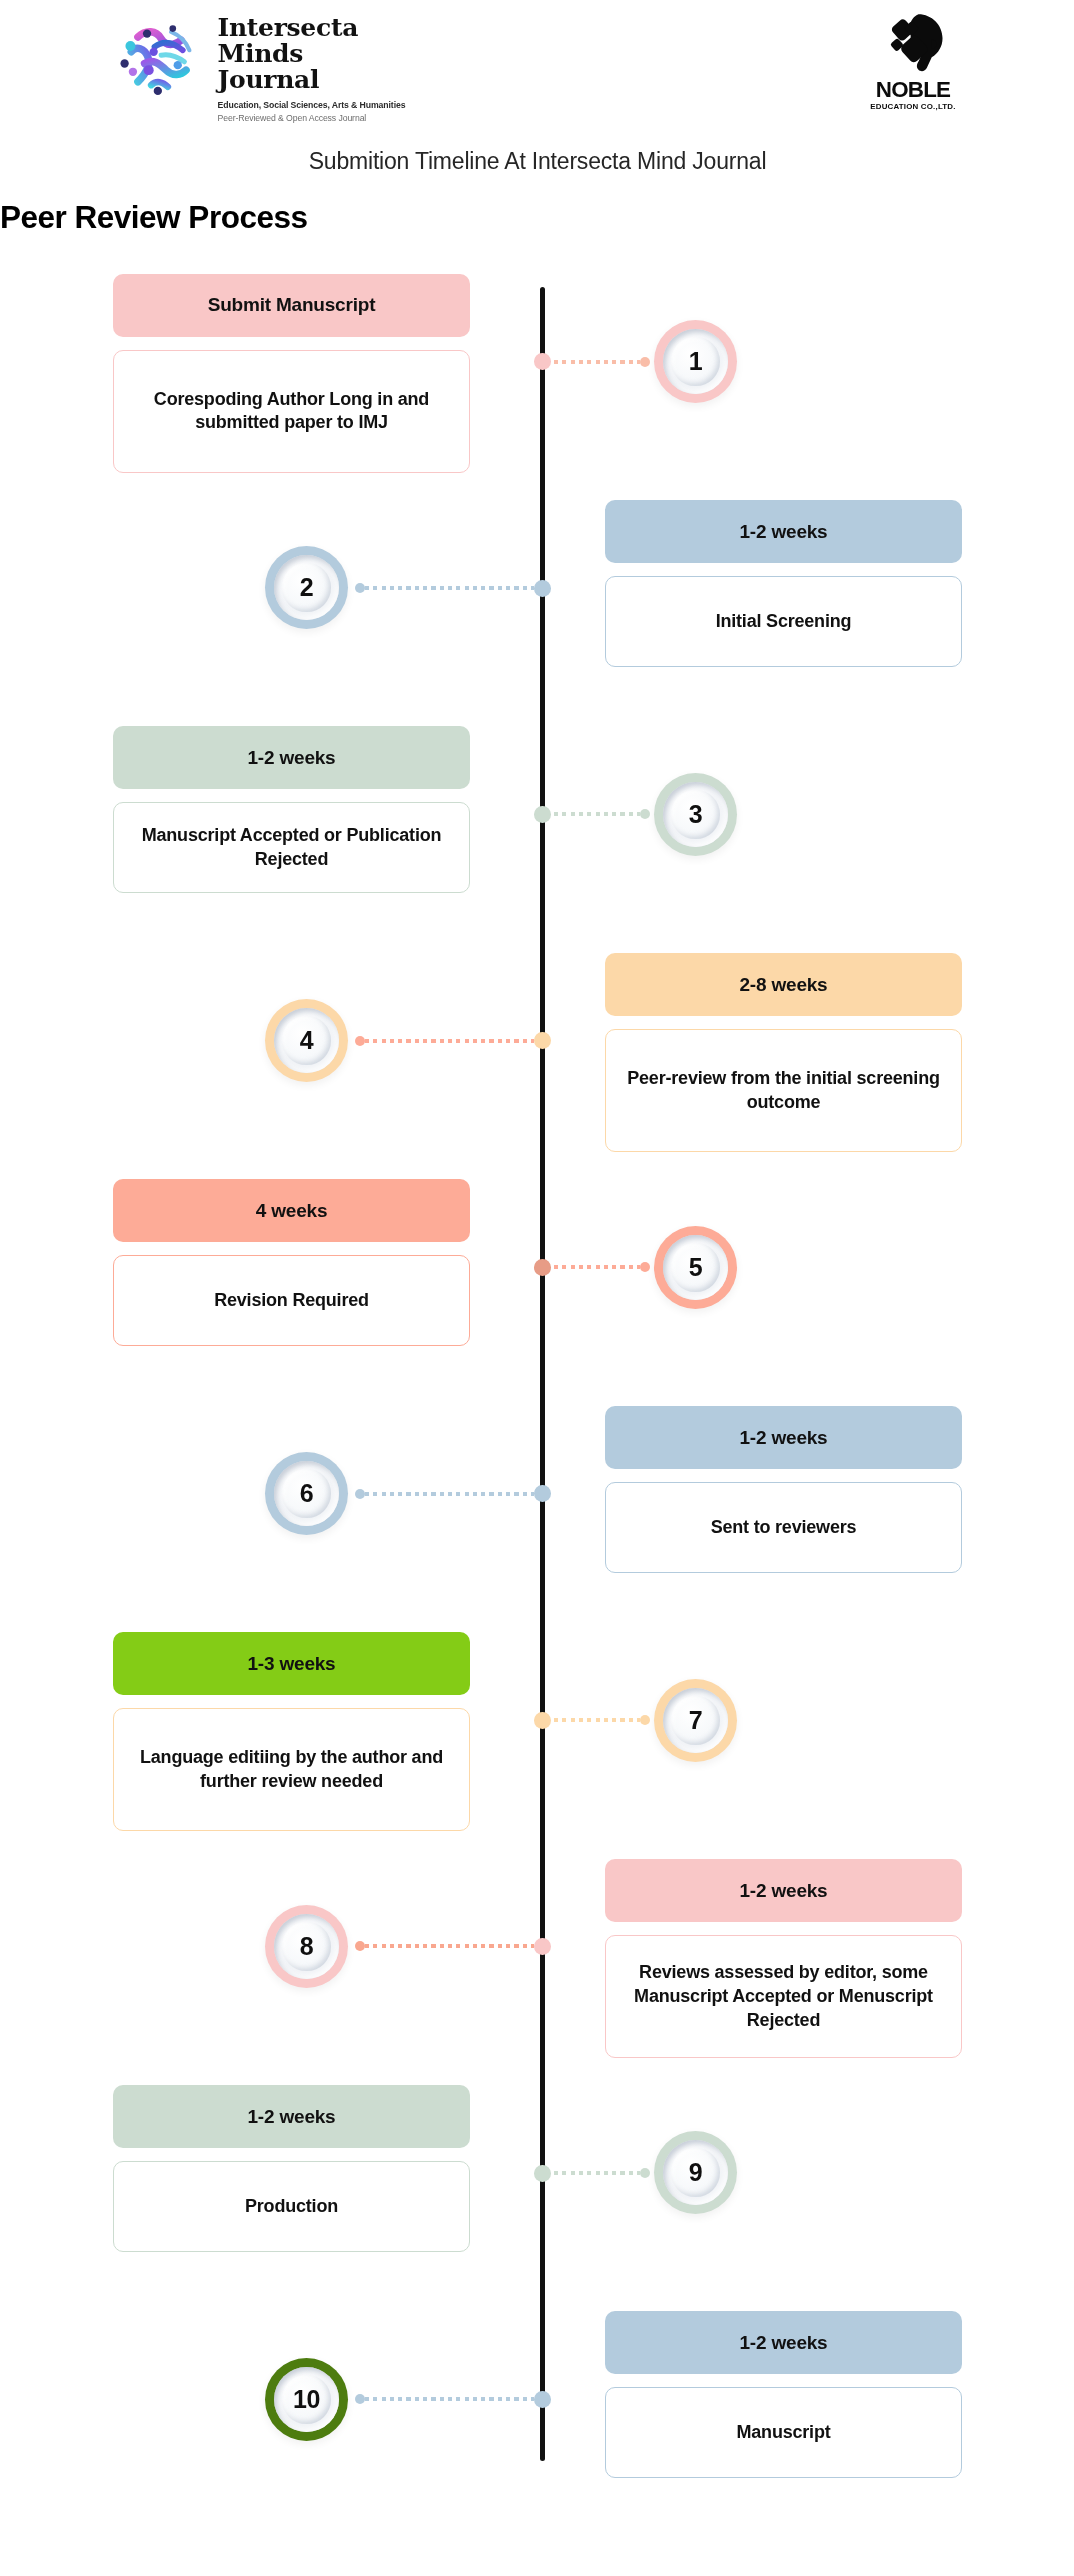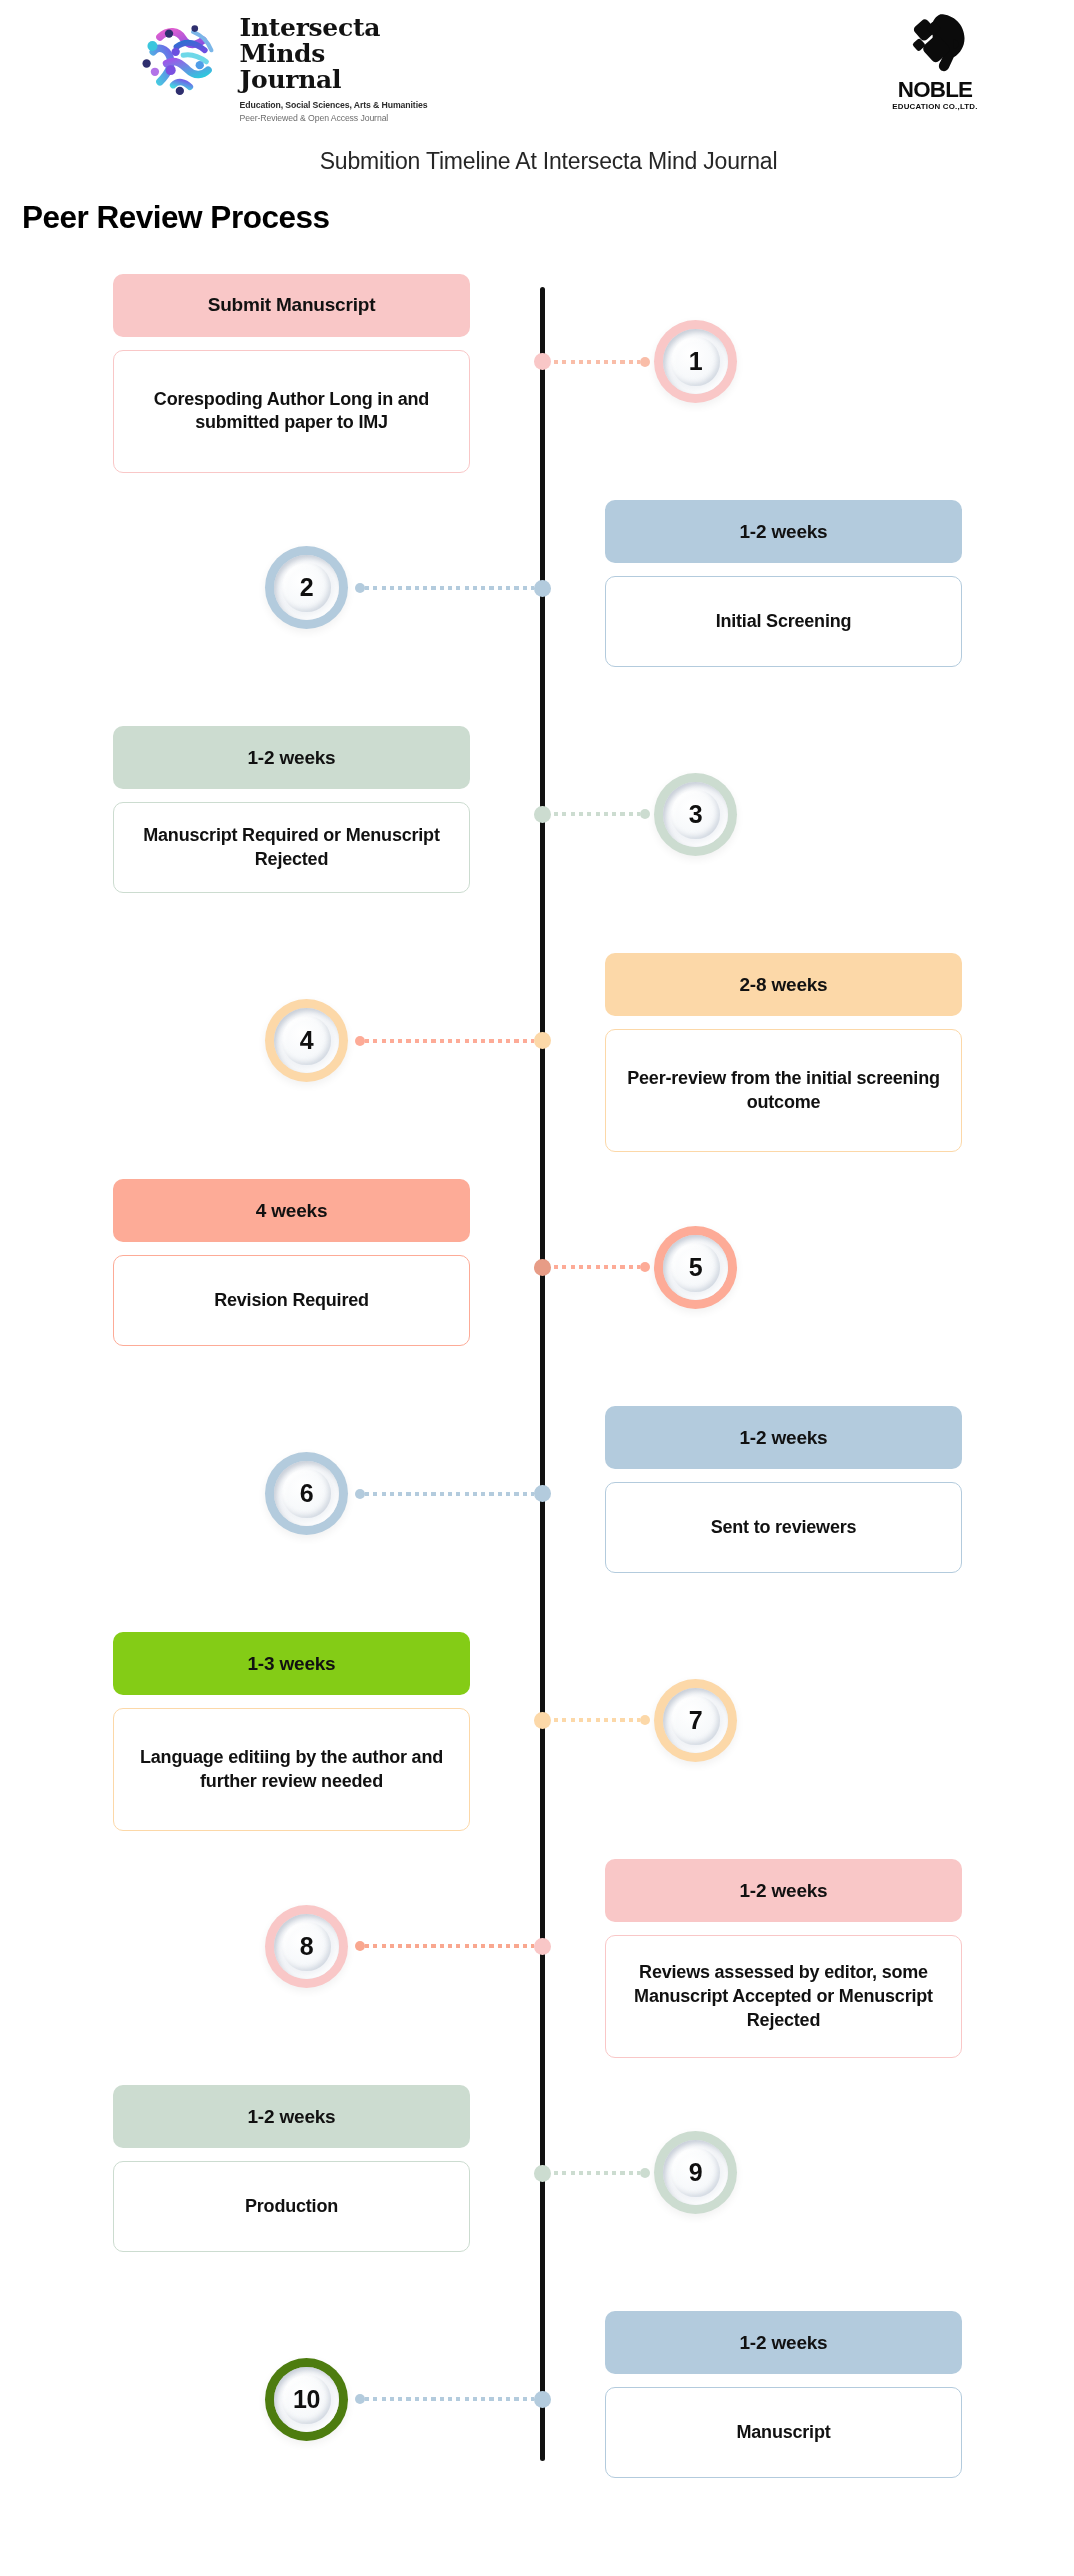--- a/index.html
+++ b/index.html
@@ -5,21 +5,21 @@
   html, body { margin:0; padding:0; }
   body {
     width:1075px; height:2576px;
     background:#ffffff;
     font-family:"Liberation Sans", sans-serif;
     position:relative;
     overflow:hidden;
   }
 
   
-  .header { position:relative; height:158px;margin-left:22px; }
+  .header { position:relative; height:158px; }
 
   .brand { position:absolute; left:108px; top:11.6px; display:flex; align-items:flex-start; gap:11.6px; }
   .brand-mark { width:98px; height:98px; flex:0 0 98px; }
   .brand-text { padding-top:3.3px; }
   .brand-name { font-family:"DejaVu Serif", serif; font-weight:bold; font-size:25px; line-height:26px; color:#121212; letter-spacing:-0.3px; }
   .brand-sub1 { font-size:8.7px; font-weight:bold; color:#2b2b2b; margin-top:7.5px; letter-spacing:-0.1px; }
   .brand-sub2 { font-size:8.7px; color:#6d6d6d; margin-top:2.5px; letter-spacing:-0.1px; }
 
   .noble { position:absolute; left:863px; top:10px; width:100px; text-align:center; }
   .noble-mark { width:73px; height:68px; margin:0 auto; display:block; }
@@ -199,21 +199,21 @@
         <span class="inner2"></span>
         <span class="num">2</span>
       </div>
       <div class="spine-dot" style="top: 318px; left: 534px; background: rgb(179, 203, 221);"></div>
       <div class="conn" style="top: 321px; left: 355px; width: 179px;">
         <span class="cap" style="background: rgb(179, 203, 221);"></span>
         <span class="dash" style="background-image: repeating-linear-gradient(to right, rgb(179, 203, 221) 0px, rgb(179, 203, 221) 4.1px, transparent 4.1px, transparent 8.3px);"></span>
       </div>
       <div class="side left" style="top: 464px;">
         <div class="chip" style="background: rgb(204, 220, 208);">1-2 weeks</div>
-        <div class="card" style="border-color: rgb(204, 220, 208);">Manuscript Required or Menuscript Rejected</div>
+        <div class="card" style="border-color: rgb(204, 220, 208);">Manuscript Accepted or Publication Rejected</div>
       </div>
       <div class="node" style="top: 511px; left: 654px; background: rgb(204, 220, 208); box-shadow: rgba(0, 0, 0, 0.06) 0px 3.3px 8.3px;">
         <span class="inner"></span>
         <span class="inner2"></span>
         <span class="num">3</span>
       </div>
       <div class="spine-dot" style="top: 544px; left: 534px; background: rgb(204, 220, 208);"></div>
       <div class="conn" style="top: 547px; left: 554px; width: 96px;">
         <span class="dash" style="background-image: repeating-linear-gradient(to right, rgb(204, 220, 208) 0px, rgb(204, 220, 208) 4.1px, transparent 4.1px, transparent 8.3px);"></span>
         <span class="cap" style="background: rgb(204, 220, 208);"></span>

